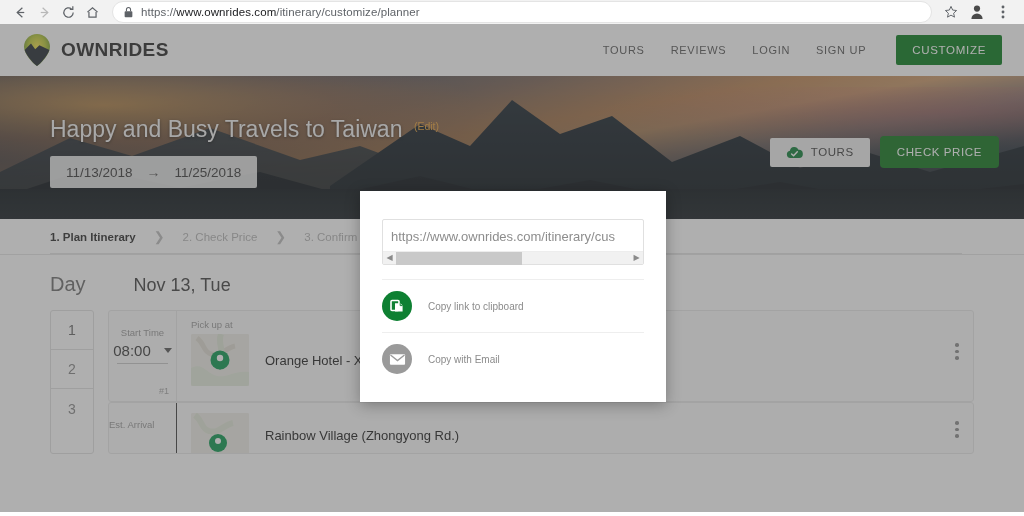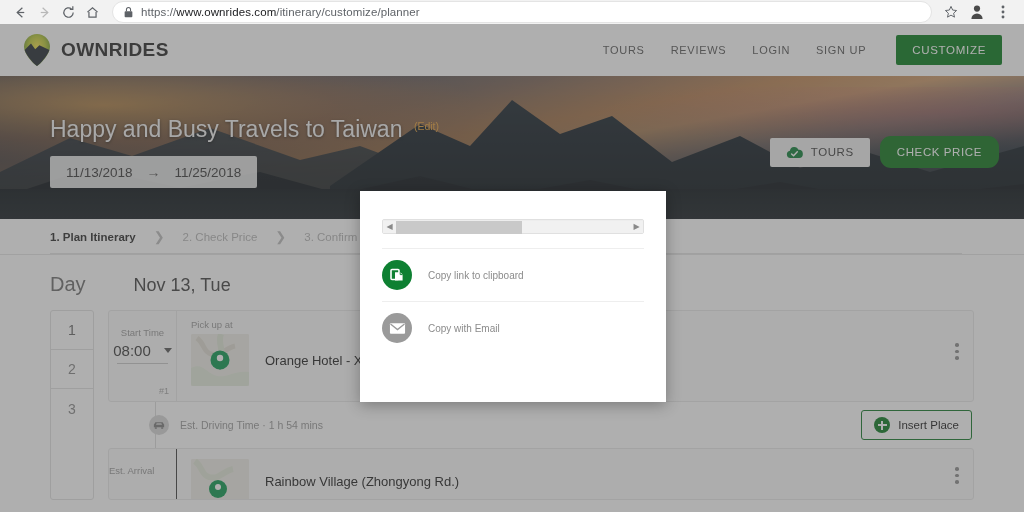--- a/index.html
+++ b/index.html
@@ -85,21 +85,21 @@
   .date-arrow{ font-size:14px; color:#555; }
 
   .hero-actions{ position:absolute; right:25px; top:60px; display:flex; align-items:center; gap:10px;}
   .btn-saved{
     display:flex; align-items:center; gap:8px; background:#eeeeee; color:#3f3f3f;
     font-size:11.5px; letter-spacing:.6px; padding:8px 16px; border:none; border-radius:2px; cursor:pointer;
   }
   .cloud-check{ width:17px; height:13px; flex:0 0 auto;}
   .btn-check-price{
     background:#13761f; color:#fff; font-size:11.5px; letter-spacing:.6px;
-    padding:10px 17px; border:none; border-radius:11px; cursor:pointer;
+    padding:10px 17px; border:none; border-radius:4px; cursor:pointer;
   }
 
   
   .steps{
     height:36px; display:flex; align-items:center; gap:18px; padding:0 50px;
     border-bottom:1px solid #e6e6e6; margin:0 0 0 0;
     position:relative;
   }
   .steps-rule{ position:absolute; left:50px; right:62px; bottom:0; height:1px; background:#e4e4e4;}
   .step{ font-size:11.5px; color:#b6b6b6; }
@@ -364,36 +364,20 @@
               <div class="place-name">Orange Hotel - X</div>
             </div>
             <div class="kebab">
                 <i></i>
                 <i></i>
                 <i></i>
               </div>
           </div>
         </div>
 
-        <div class="drive-row">
-          <div class="drive-line"></div>
-          <div class="car-ico">
-            <svg width="12" height="9" viewBox="0 0 14 10">
-              <path d="M1 7 V4.2 L2.8 1.2 H11.2 L13 4.2 V7 Z" fill="#7e7e7e"></path>
-              <rect x="2.1" y="7" width="2.4" height="1.8" rx=".6" fill="#7e7e7e"></rect>
-              <rect x="9.5" y="7" width="2.4" height="1.8" rx=".6" fill="#7e7e7e"></rect>
-              <path d="M3.4 4.1 L4.3 2.3 H9.7 L10.6 4.1 Z" fill="#d7d7d7"></path>
-            </svg>
-          </div>
-          <div class="drive-txt">Est. Driving Time · 1 h 54 mins</div>
-          <button class="btn-insert">
-            <span class="plus-ico"></span>
-            <span>Insert Place</span>
-          </button>
-        </div>
 
         <div class="itin-card2">
           <div class="arr-box">
             <div class="arr-lbl">Est. Arrival</div>
           </div>
           <div class="place-box">
             <div class="place-row" style="margin-top:2px;">
               <div class="map-thumb" style="height:44px;">
                 <svg viewBox="0 0 58 44" width="58" height="44">
                   <rect width="58" height="44" fill="#efede7"></rect>
@@ -413,20 +397,21 @@
         </div>
 
       </div>
     </div>
   </div>
 
   <div class="backdrop"></div>
 
   <div class="share-modal">
     <div class="link-field">
+      <input class="link-input" type="text" readonly="" value="https://www.ownrides.com/itinerary/cus" style="">
       <div class="hscroll">
         <div class="hs-arrow">◀</div>
         <div class="hs-track">
           <div class="hs-thumb"></div>
         </div>
         <div class="hs-arrow">▶</div>
       </div>
     </div>
 
     <div class="modal-sep"></div>

